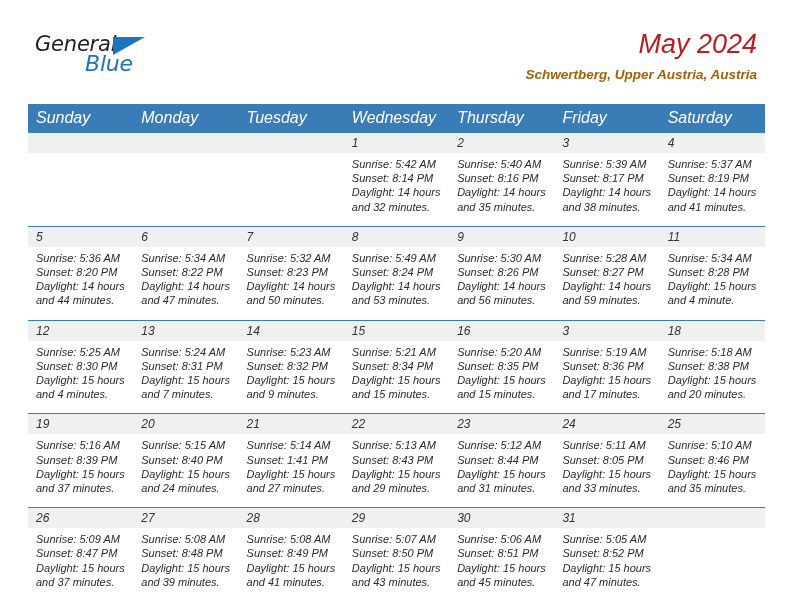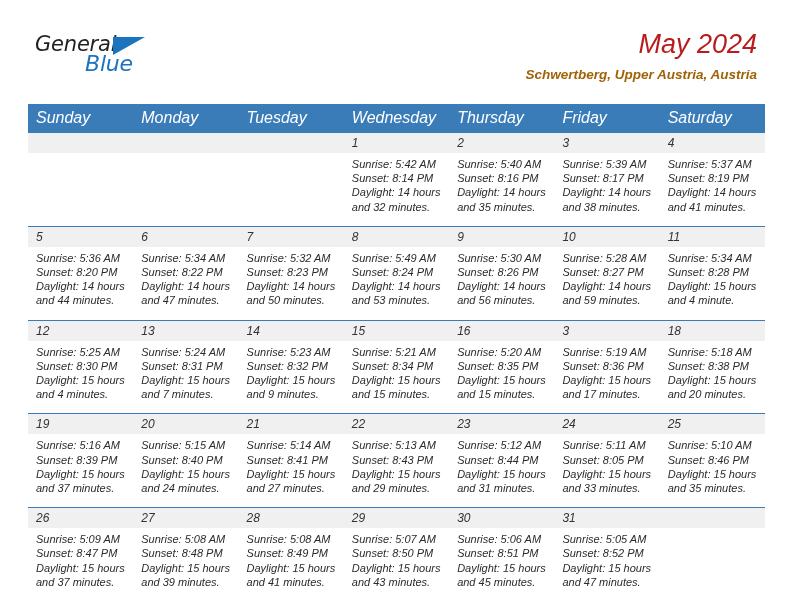--- a/index.html
+++ b/index.html
@@ -374,21 +374,21 @@
                 <div>Sunrise: 5:15 AM</div>
                 <div>Sunset: 8:40 PM</div>
                 <div>Daylight: 15 hours</div>
                 <div>and 24 minutes.</div>
               </div>
             </td>
             <td class="daycell">
               <div class="daynum">21</div>
               <div class="details">
                 <div>Sunrise: 5:14 AM</div>
-                <div>Sunset: 8:41 PM</div>
+                <div>Sunset: 1:41 PM</div>
                 <div>Daylight: 15 hours</div>
                 <div>and 27 minutes.</div>
               </div>
             </td>
             <td class="daycell">
               <div class="daynum">22</div>
               <div class="details">
                 <div>Sunrise: 5:13 AM</div>
                 <div>Sunset: 8:43 PM</div>
                 <div>Daylight: 15 hours</div>

